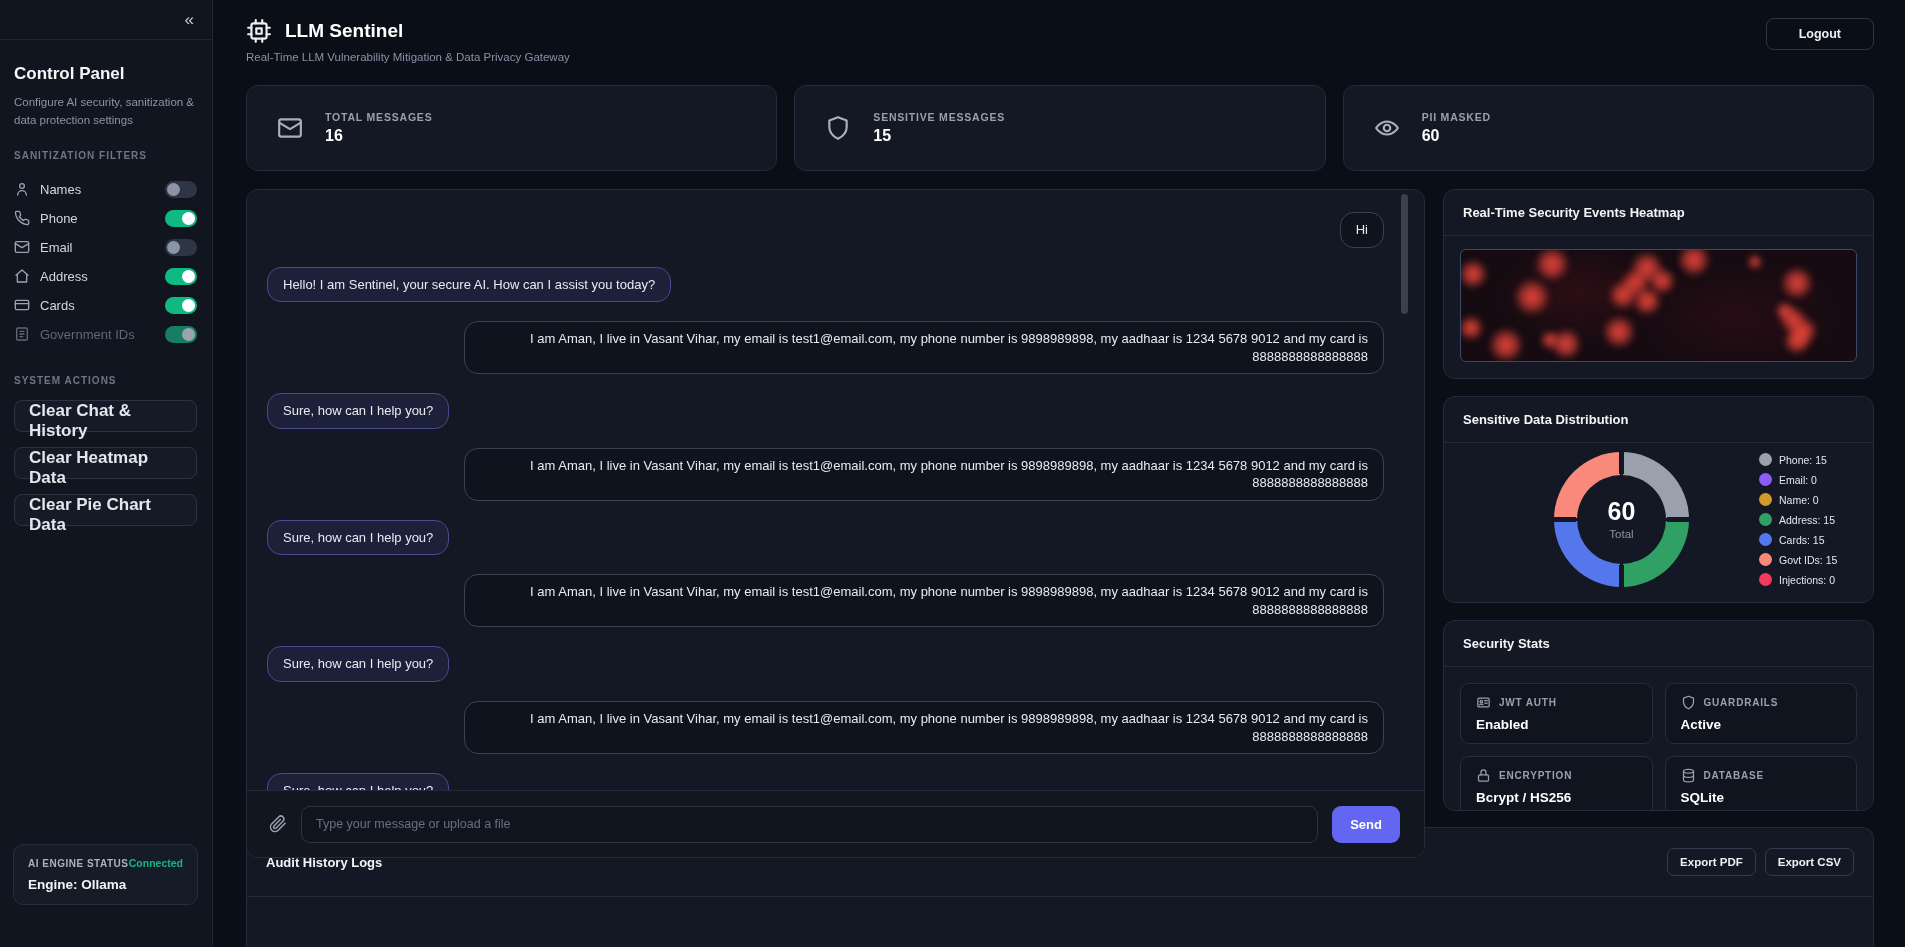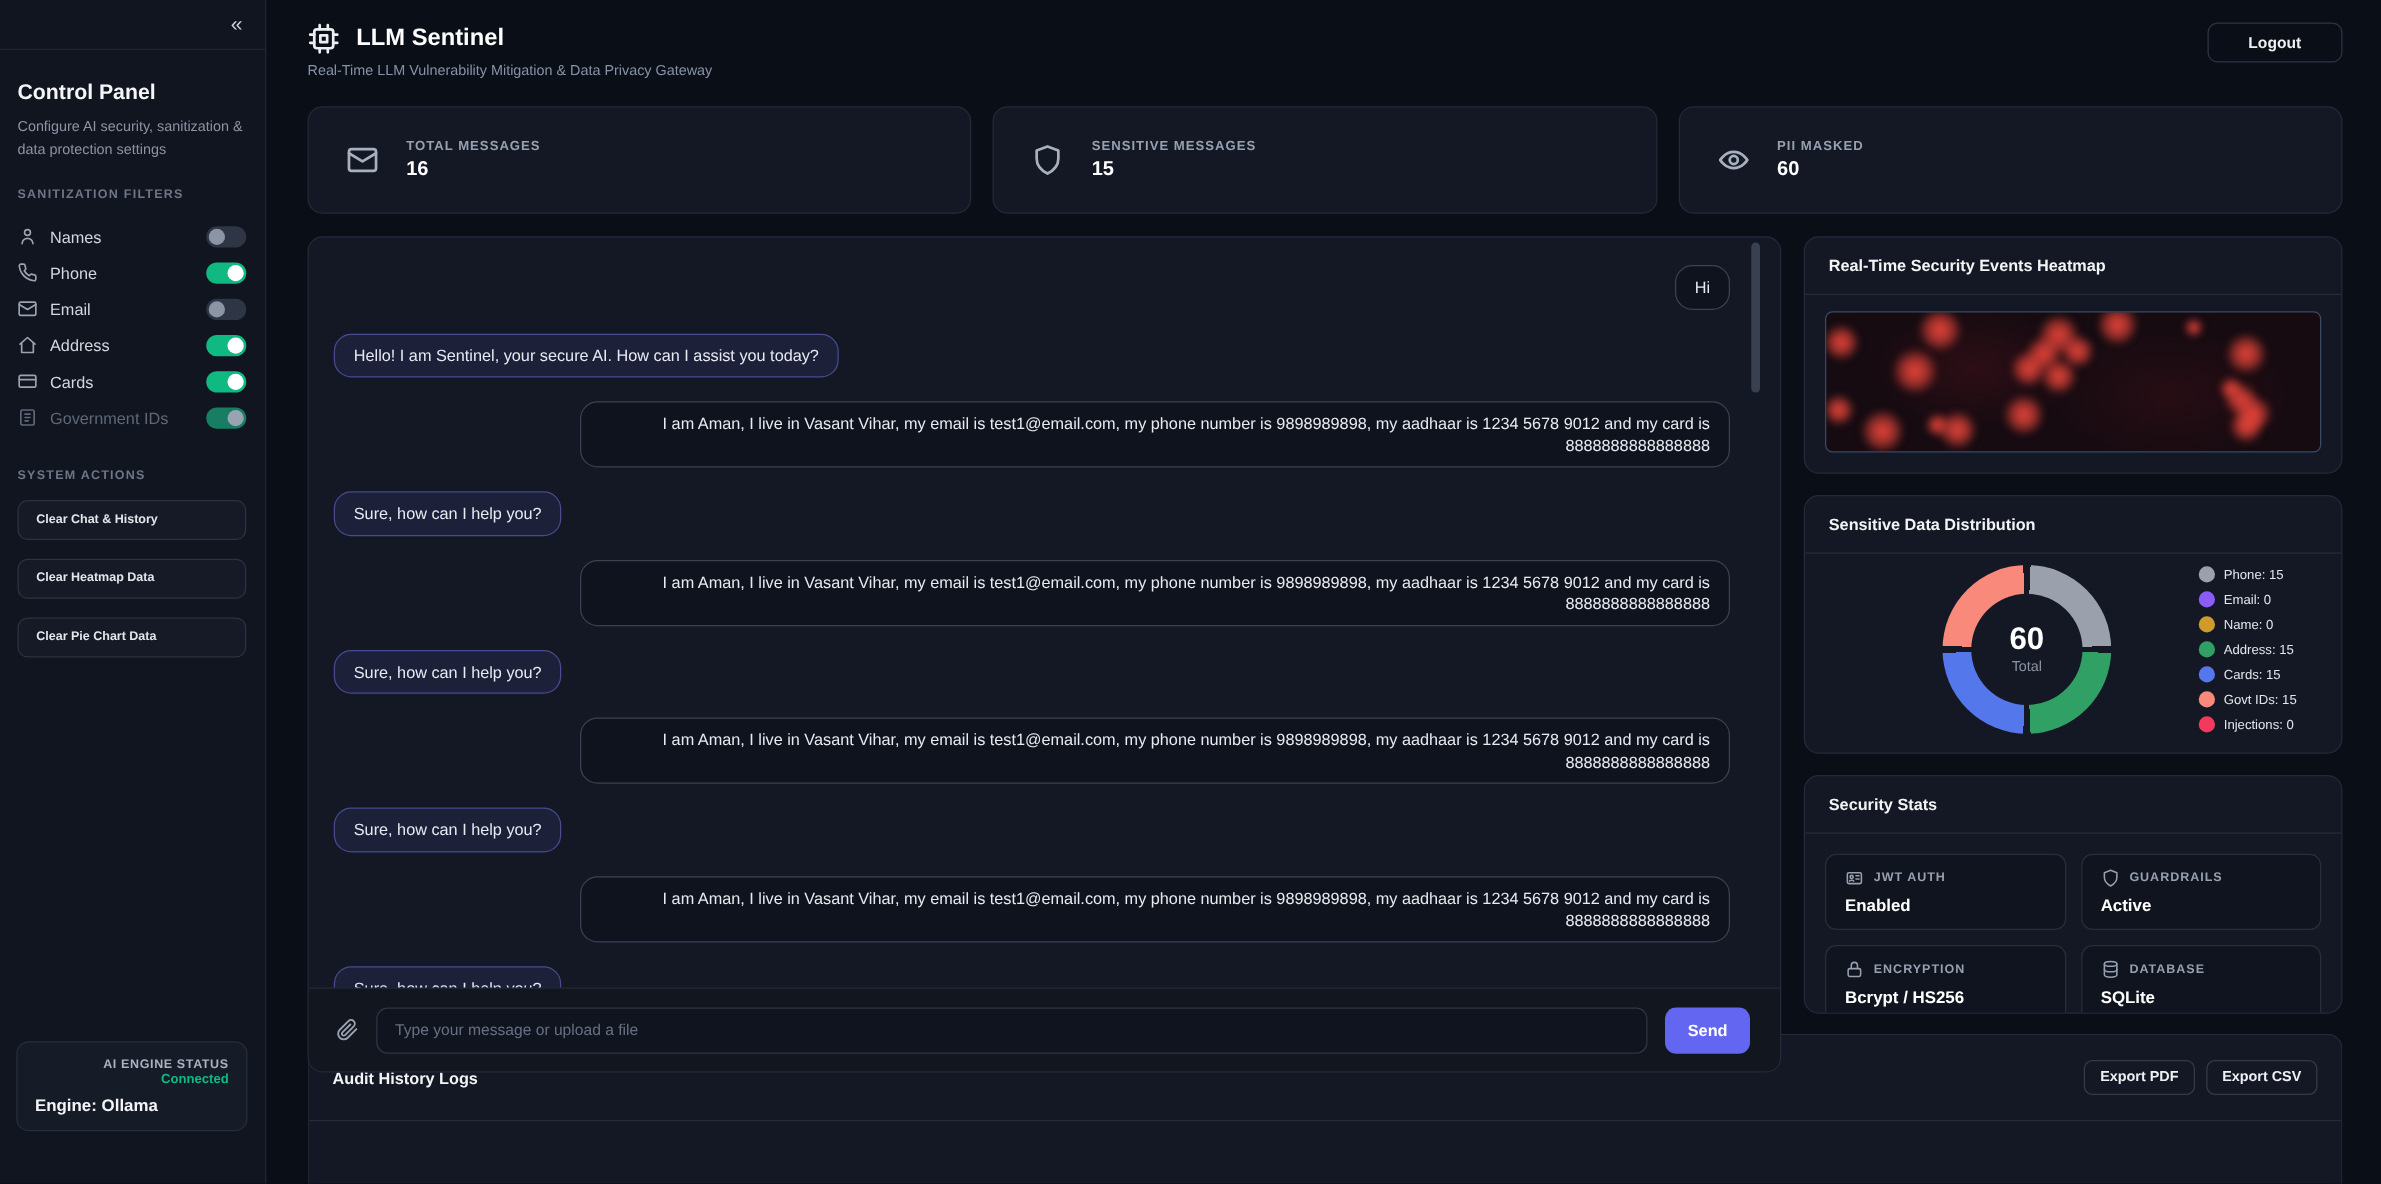--- a/index.html
+++ b/index.html
@@ -31,28 +31,28 @@
   .filter-row.disabled .filter-label, .filter-row.disabled .icon { color:#5e6878; }
   .toggle { width:32px; height:17px; border-radius:9px; background:#2e3645; position:relative; cursor:pointer; flex:none; }
   .toggle .knob { position:absolute; top:2px; left:2px; width:13px; height:13px; border-radius:50%; background:#8b95a5; transition:none; }
   .toggle.on { background:#10b981; }
   .toggle.on .knob { left:17px; background:#ffffff; }
   .toggle.on-disabled { background:#177e63; }
   .toggle.on-disabled .knob { left:17px; background:#9aa3b2; }
   .action-list { display:flex; flex-direction:column; gap:15px; }
   .action-btn {
     height:32px; background:#151a26; border:1px solid #2b3342; border-radius:8px;
-    color:#e3e6ec; font-size:10px; font-weight:bold; text-align:left; padding:0 14px;
+    color:#e3e6ec; font-size:17px; font-weight:bold; text-align:left; padding:0 14px;
     cursor:pointer; font-family:inherit;
   }
   .engine-box {
     margin:0 14px 42px 13px; background:#161b28; border:1px solid #262e3e;
     border-radius:10px; padding:12px 14px;
   }
-  .engine-top { display:flex; justify-content:space-between; align-items:flex-end; margin-bottom:8px;flex-direction:column; }
+  .engine-top { display:flex; justify-content:space-between; align-items:flex-end; margin-bottom:8px; }
   .engine-label { color:#aab2c0; font-size:10px; font-weight:bold; letter-spacing:.5px; }
   .engine-conn { color:#10b981; font-size:10.5px; font-weight:bold; }
   .engine-name { color:#f3f4f6; font-size:13.5px; font-weight:bold; }
 
   
   .main { flex:1; padding:18px 31px 0 33px; display:flex; flex-direction:column; }
   .header-row { display:flex; align-items:flex-start; justify-content:space-between; margin-bottom:22px; }
   .brand { display:flex; flex-direction:column; }
   .brand-line { display:flex; align-items:center; gap:13px; }
   .brand-line .icon { color:#eceef2; display:inline-flex; }

